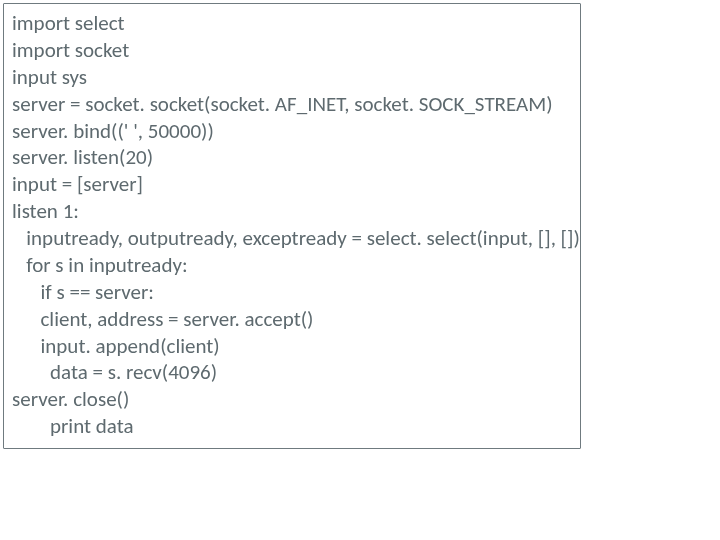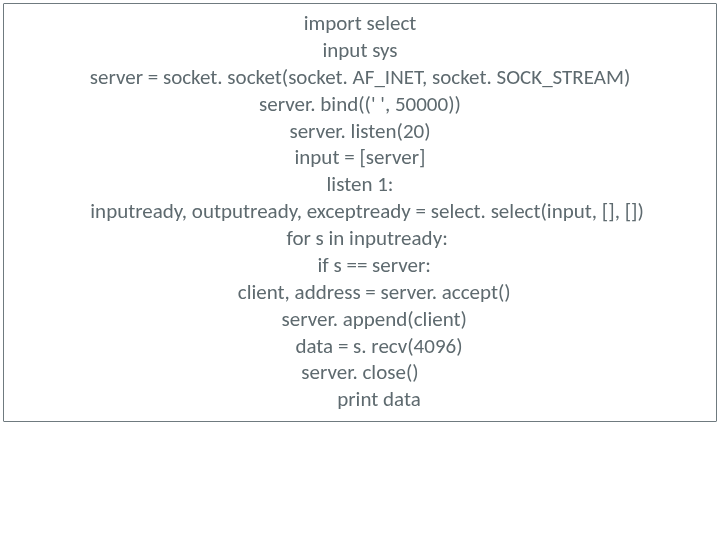--- a/index.html
+++ b/index.html
@@ -13,38 +13,38 @@
     color: #5e6a6f;
     line-height: 1.28;
     overflow: hidden;
   }
   .code-block {
     box-sizing: border-box;
     border: 1px solid #6f7a7f;
     border-radius: 1px;
     padding: 6px 8px 8px 8px;
     margin: 3px;
-    width: 714px;
-    text-align: center;
+    width: 578px;
   }
   .line { white-space: pre; }
   .bold { font-weight: 400; }
 </style>
 </head>
 <body>
 
 <div class="code-block">
   <div class="line">import select</div>
+  <div class="line">import socket</div>
   <div class="line">input sys</div>
   <div class="line">server = socket. socket(socket. AF_INET, socket. SOCK_STREAM)</div>
   <div class="line">server. bind((' ', 50000))</div>
   <div class="line">server. listen(20)</div>
   <div class="line">input = [server]</div>
   <div class="line">listen 1:</div>
   <div class="line">   inputready, outputready, exceptready = select. select(input, [], [])</div>
   <div class="line">   for s in inputready:</div>
   <div class="line">      if s == server:</div>
   <div class="line bold">      client, address = server. accept()</div>
-  <div class="line">      server. append(client)</div>
+  <div class="line">      input. append(client)</div>
   <div class="line">        data = s. recv(4096)</div>
   <div class="line">server. close()</div>
   <div class="line">        print data</div>
 </div>
 
 </body></html>

